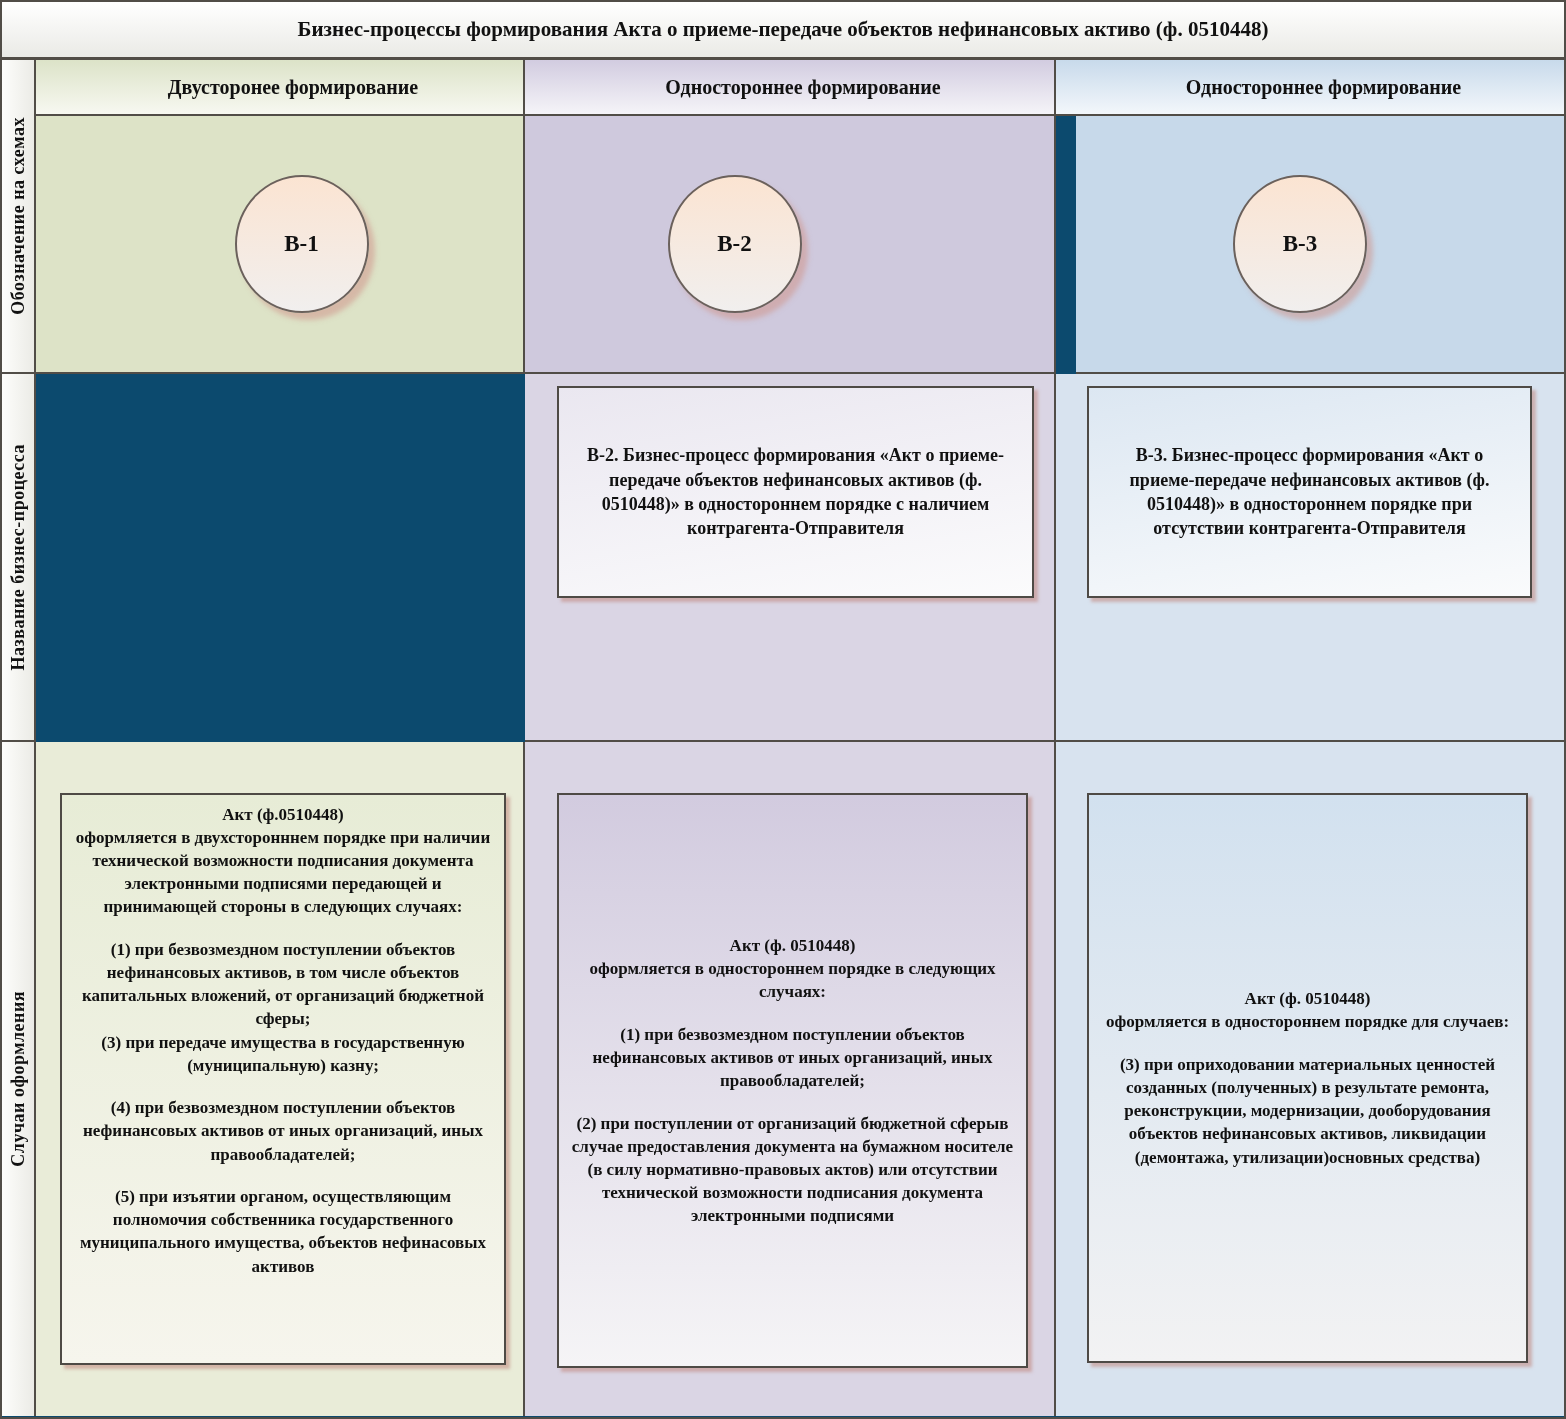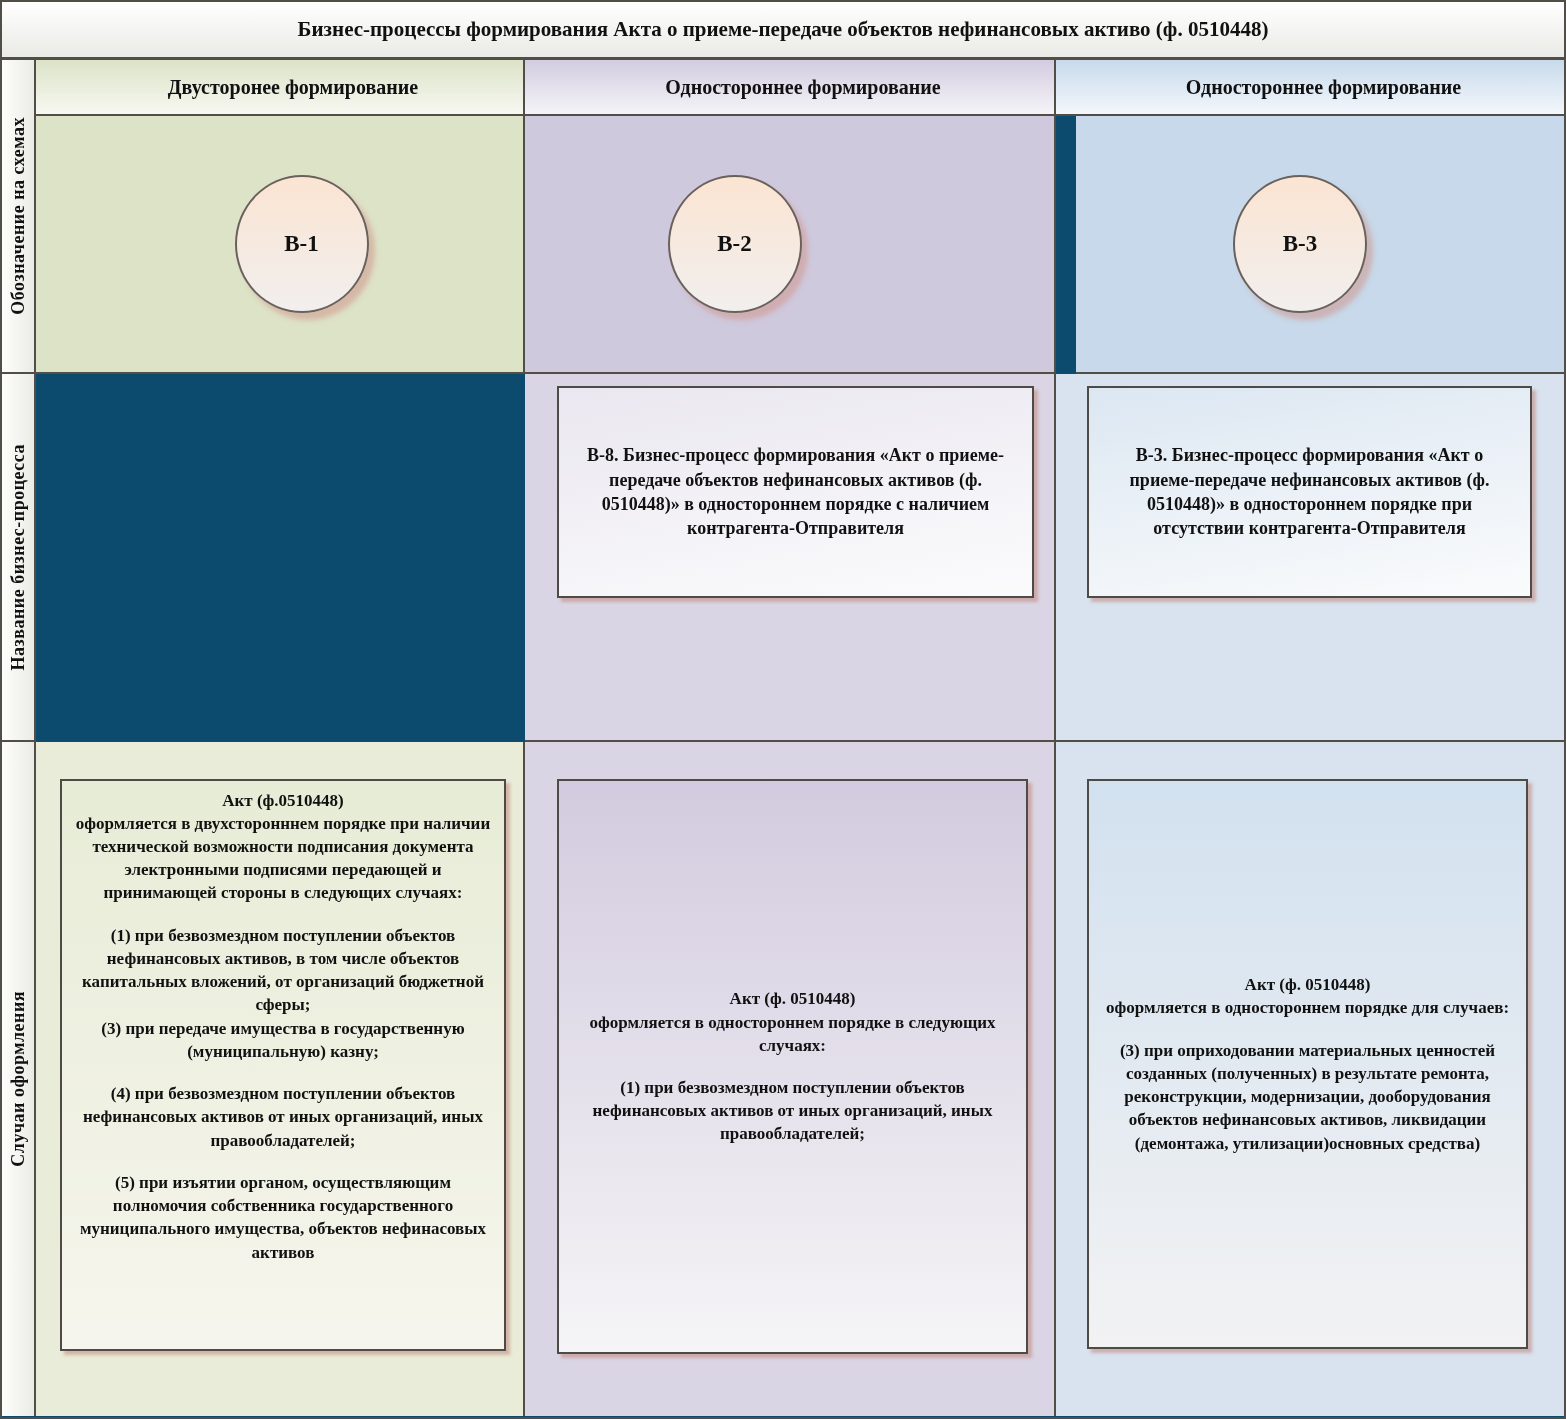--- a/index.html
+++ b/index.html
@@ -101,21 +101,21 @@
     text-align:center;
     font-size:18px;
     line-height:1.35;
     padding:10px 14px;
   }
   .nb1 { margin-left:19px; width:464px; background:linear-gradient(170deg,#ecefdf,#fbfbf9); }
   .nb2 { margin-left:32px; width:477px; background:linear-gradient(170deg,#eae7f0,#fbfbfc); }
   .nb3 { margin-left:31px; width:445px; background:linear-gradient(170deg,#dce7f2,#fafbfc); }
 
   .cases-box {
-    margin-top:37px;
+    margin-top:51px;
     border:2px solid #4e4a45;
     box-shadow:4px 4px 3px rgba(193,134,125,0.55);
     text-align:center;
     font-size:17px;
     line-height:1.36;
     padding:8px 12px;
     display:flex; flex-direction:column;
   }
   .cb1 { margin-left:24px; width:446px; height:572px; background:linear-gradient(#e7ecd6,#f6f5ed); justify-content:flex-start; }
   .cb2 { margin-left:32px; width:471px; height:575px; background:linear-gradient(#d2cbdf,#f5f4f6); justify-content:center; }
@@ -157,21 +157,21 @@
     </div>
     <div class="cell circle-cell bg2-strong area-r1c2">
       <div class="badge-circle shift-l">В-2</div>
     </div>
     <div class="cell circle-cell bg3-strong area-r1c3 last-col">
       <div class="badge-circle shift-l2">В-3</div>
     </div>
 
     <div class="cell bg2-soft area-r2c2">
       <div class="name-box nb2">
-        <span>В-8. Бизнес-процесс формирования «Акт о приеме-передаче объектов нефинансовых активов (ф. 0510448)» в одностороннем порядке с наличием контрагента-Отправителя</span>
+        <span>В-2. Бизнес-процесс формирования «Акт о приеме-передаче объектов нефинансовых активов (ф. 0510448)» в одностороннем порядке с наличием контрагента-Отправителя</span>
       </div>
     </div>
     <div class="cell bg3-soft area-r2c3 last-col">
       <div class="name-box nb3">
         <span>В-3. Бизнес-процесс формирования «Акт о приеме-передаче нефинансовых активов (ф. 0510448)» в одностороннем порядке при отсутствии контрагента-Отправителя</span>
       </div>
     </div>
 
     <div class="cell bg1-soft area-r3c1 last-row">
       <div class="cases-box cb1">
@@ -181,20 +181,21 @@
         <p>(3) при передаче имущества в государственную (муниципальную) казну;</p>
         <p class="gap">(4) при безвозмездном поступлении объектов нефинансовых активов от иных организаций, иных правообладателей;</p>
         <p class="gap">(5) при изъятии органом, осуществляющим полномочия собственника государственного муниципального имущества, объектов нефинасовых активов</p>
       </div>
     </div>
     <div class="cell bg2-soft area-r3c2 last-row">
       <div class="cases-box cb2">
         <p>Акт (ф. 0510448)</p>
         <p>оформляется в одностороннем порядке в следующих случаях:</p>
         <p class="gap">(1) при безвозмездном поступлении объектов нефинансовых активов от иных организаций, иных правообладателей;</p>
+        <p class="gap">(2) при поступлении от организаций бюджетной сферыв случае предоставления документа на бумажном носителе (в силу нормативно-правовых актов) или отсутствии технической возможности подписания документа электронными подписями</p>
       </div>
     </div>
     <div class="cell bg3-soft area-r3c3 last-col last-row">
       <div class="cases-box cb3">
         <p>Акт (ф. 0510448)</p>
         <p>оформляется в одностороннем порядке для случаев:</p>
         <p class="gap">(3) при оприходовании материальных ценностей созданных (полученных) в результате ремонта, реконструкции, модернизации, дооборудования объектов нефинансовых активов, ликвидации (демонтажа, утилизации)основных средства)</p>
       </div>
     </div>
 

